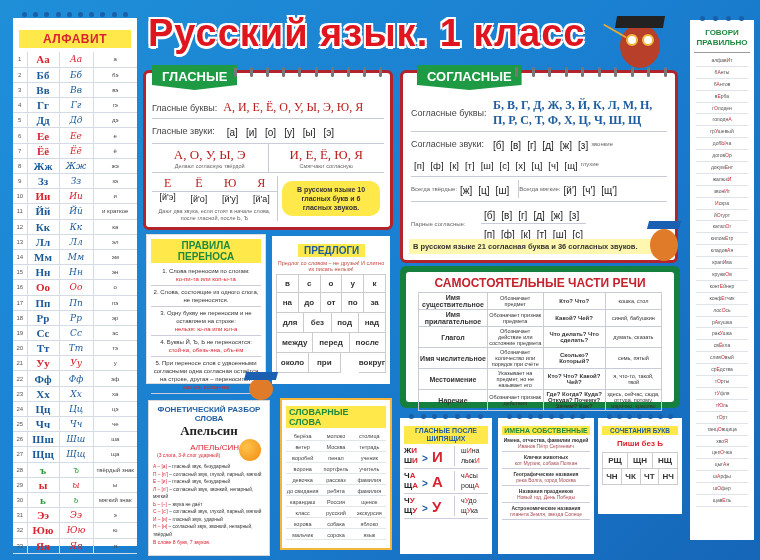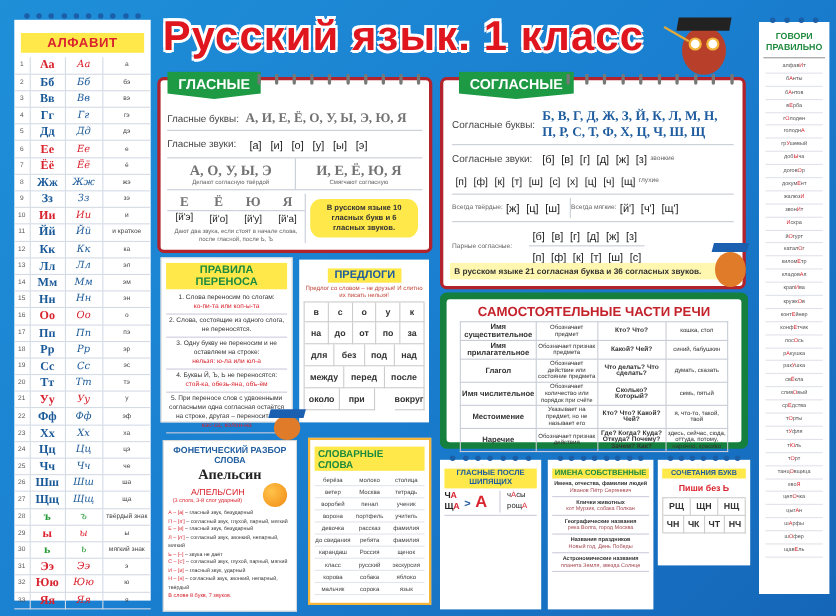--- a/index.html
+++ b/index.html
@@ -23,21 +23,21 @@
 
 .owl{position:absolute;border-radius:50%;background:#b8402a}
 
 .redframe{border:3px solid #b3232b;border-radius:6px}
 #glas{left:143px;top:70px;width:250px;height:160px;padding:18px 6px 4px}
 .tab{position:absolute;top:-8px;left:6px;background:#1e9a45;color:#fff;font-weight:bold;font-size:13px;padding:4px 10px 6px;clip-path:polygon(0 0,100% 0,100% 80%,50% 100%,0 80%)}
 .rings{position:absolute;top:-6px;left:88px;right:8px;display:flex;justify-content:space-between}
 .rings span{width:3px;height:10px;background:#777;border-radius:2px}
 .row{display:flex;align-items:center;border-bottom:1px solid #c8ccd6;padding:3px 0}
 .lbl{font-size:9px;color:#444}
-.big{font-family:"Liberation Serif",serif;font-weight:bold;color:#737373;font-size:12px}
+.big{font-family:"Liberation Serif",serif;font-weight:normal;color:#b91c1c;font-size:12px}
 .snd{font-size:10px;color:#222;margin:0 4px}
 #glas .cols{display:flex;border-bottom:1px solid #c8ccd6}
 #glas .cols>div{flex:1;text-align:center;padding:3px 0}
 .note{font-size:5.5px;color:#666}
 
 #sogl{left:400px;top:70px;width:278px;height:193px;padding:22px 8px 4px}
 #sogl .tab{left:14px;font-size:13px}
 #sogl .letters{font-family:"Liberation Serif",serif;font-weight:bold;color:#1f5d9f;font-size:12px;line-height:15px}
 .sm{font-size:6px;color:#666}
 #sogl .foot{position:absolute;left:6px;right:6px;bottom:6px;background:#fff7b0;font-size:7.5px;font-weight:bold;padding:3px 4px;color:#333}
@@ -57,21 +57,21 @@
 #chasti .inner{background:#fff;height:100%;padding:4px 12px;border-radius:3px}
 #chasti .t{color:#c4232c;font-weight:bold;font-size:12px;text-align:center;margin-bottom:2px}
 #chasti table{width:100%;border-collapse:collapse;font-size:5.5px}
 #chasti td{border:1px solid #c8ccd6;text-align:center;padding:1px;height:15px}
 #chasti td.n{font-size:7px;font-weight:bold;color:#333}
 #chasti td.q{font-weight:bold;color:#333;font-size:6px}
 
 #phon{left:148px;top:400px;width:122px;height:156px;background:#fff;border:1px solid #d8d8d8;padding:4px}
 #phon .t{text-align:center;color:#1f5d9f;font-weight:bold;font-size:8px;line-height:9px}
 #phon .w{text-align:center;font-family:"Liberation Serif",serif;font-weight:bold;font-size:13px;color:#222}
-#phon .s{color:#d9232e;font-size:8px;text-align:center;padding-left:4px}
+#phon .s{color:#d9232e;font-size:8px;text-align:right;padding-left:4px}
 #phon .l{font-size:4.8px;color:#333;line-height:7.5px}
 #phon .l b{color:#d9232e;font-weight:normal}
 
 #slov{left:280px;top:398px;width:112px;height:152px;background:#fff;border:2px solid #f3b63b;padding:6px 4px}
 #slov .t{background:#ffe94a;color:#1e8a3e;font-weight:bold;font-size:9px;padding:1px 3px;display:inline-block}
 #slov .words{display:grid;grid-template-columns:1fr 1fr 1fr;font-size:5.5px;color:#444;text-align:center;row-gap:2px;margin-top:3px}
 #slov .words div{border-bottom:1px solid #e2e5ea;padding:1px 0}
 
 #ship{left:400px;top:418px;width:92px;height:136px;padding:8px 4px}
 #ship .t{text-align:center;background:#ffe94a;color:#1e5c9c;font-weight:bold;font-size:7px;line-height:8px;padding:1px}
@@ -604,27 +604,49 @@
         <span></span>
         <span></span>
         <span></span>
         <span></span>
         <span></span>
       </div>
     <div class="t">ГЛАСНЫЕ ПОСЛЕ ШИПЯЩИХ</div>
     <div id="ship-rows">
         <div class="r">
           <div class="l">
+            <div>Ж<i>И</i></div>
+            <div>Ш<i>И</i></div>
+          </div>
+          <div class="g"><span>&gt;</span> И</div>
+          <div class="ex">
+            <div>ш<i>И</i>на</div>
+            <div>лыж<i>И</i></div>
+          </div>
+        </div>
+        <div class="r">
+          <div class="l">
             <div>Ч<i>А</i></div>
             <div>Щ<i>А</i></div>
           </div>
           <div class="g"><span>&gt;</span> А</div>
           <div class="ex">
             <div>ч<i>А</i>сы</div>
             <div>рощ<i>А</i></div>
+          </div>
+        </div>
+        <div class="r">
+          <div class="l">
+            <div>Ч<i>У</i></div>
+            <div>Щ<i>У</i></div>
+          </div>
+          <div class="g"><span>&gt;</span> У</div>
+          <div class="ex">
+            <div>ч<i>У</i>до</div>
+            <div>щ<i>У</i>ка</div>
           </div>
         </div>
       </div>
   </div>
 
   <div id="imena" class="card">
     <div class="spiral" style="top:-4px">
         <span></span>
         <span></span>
         <span></span>

